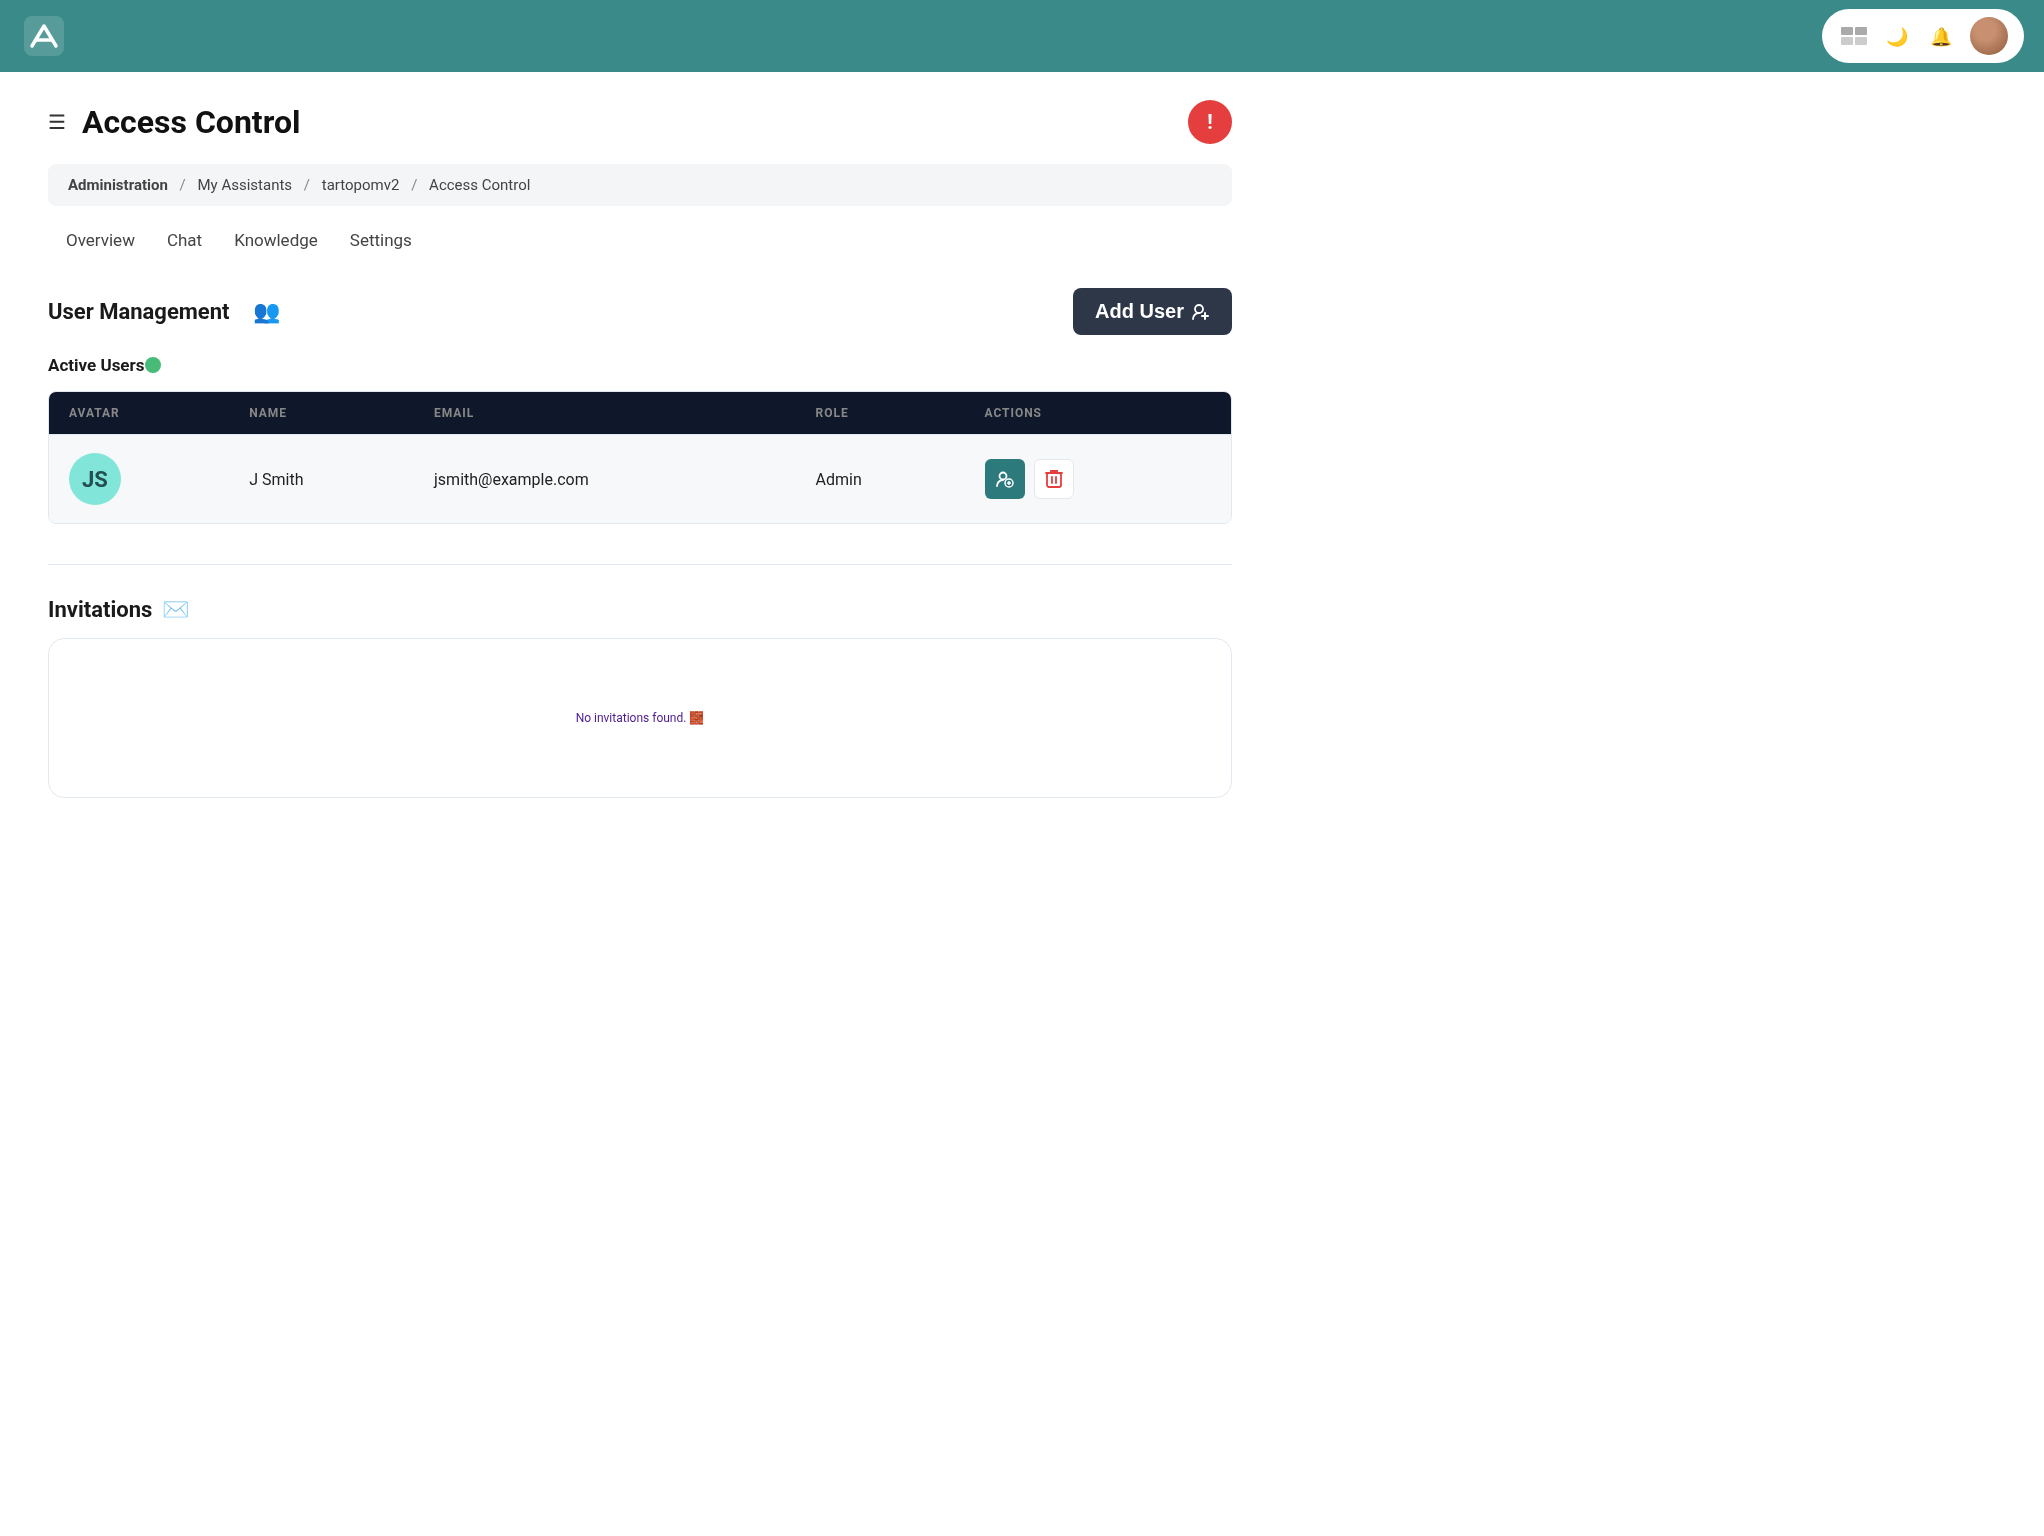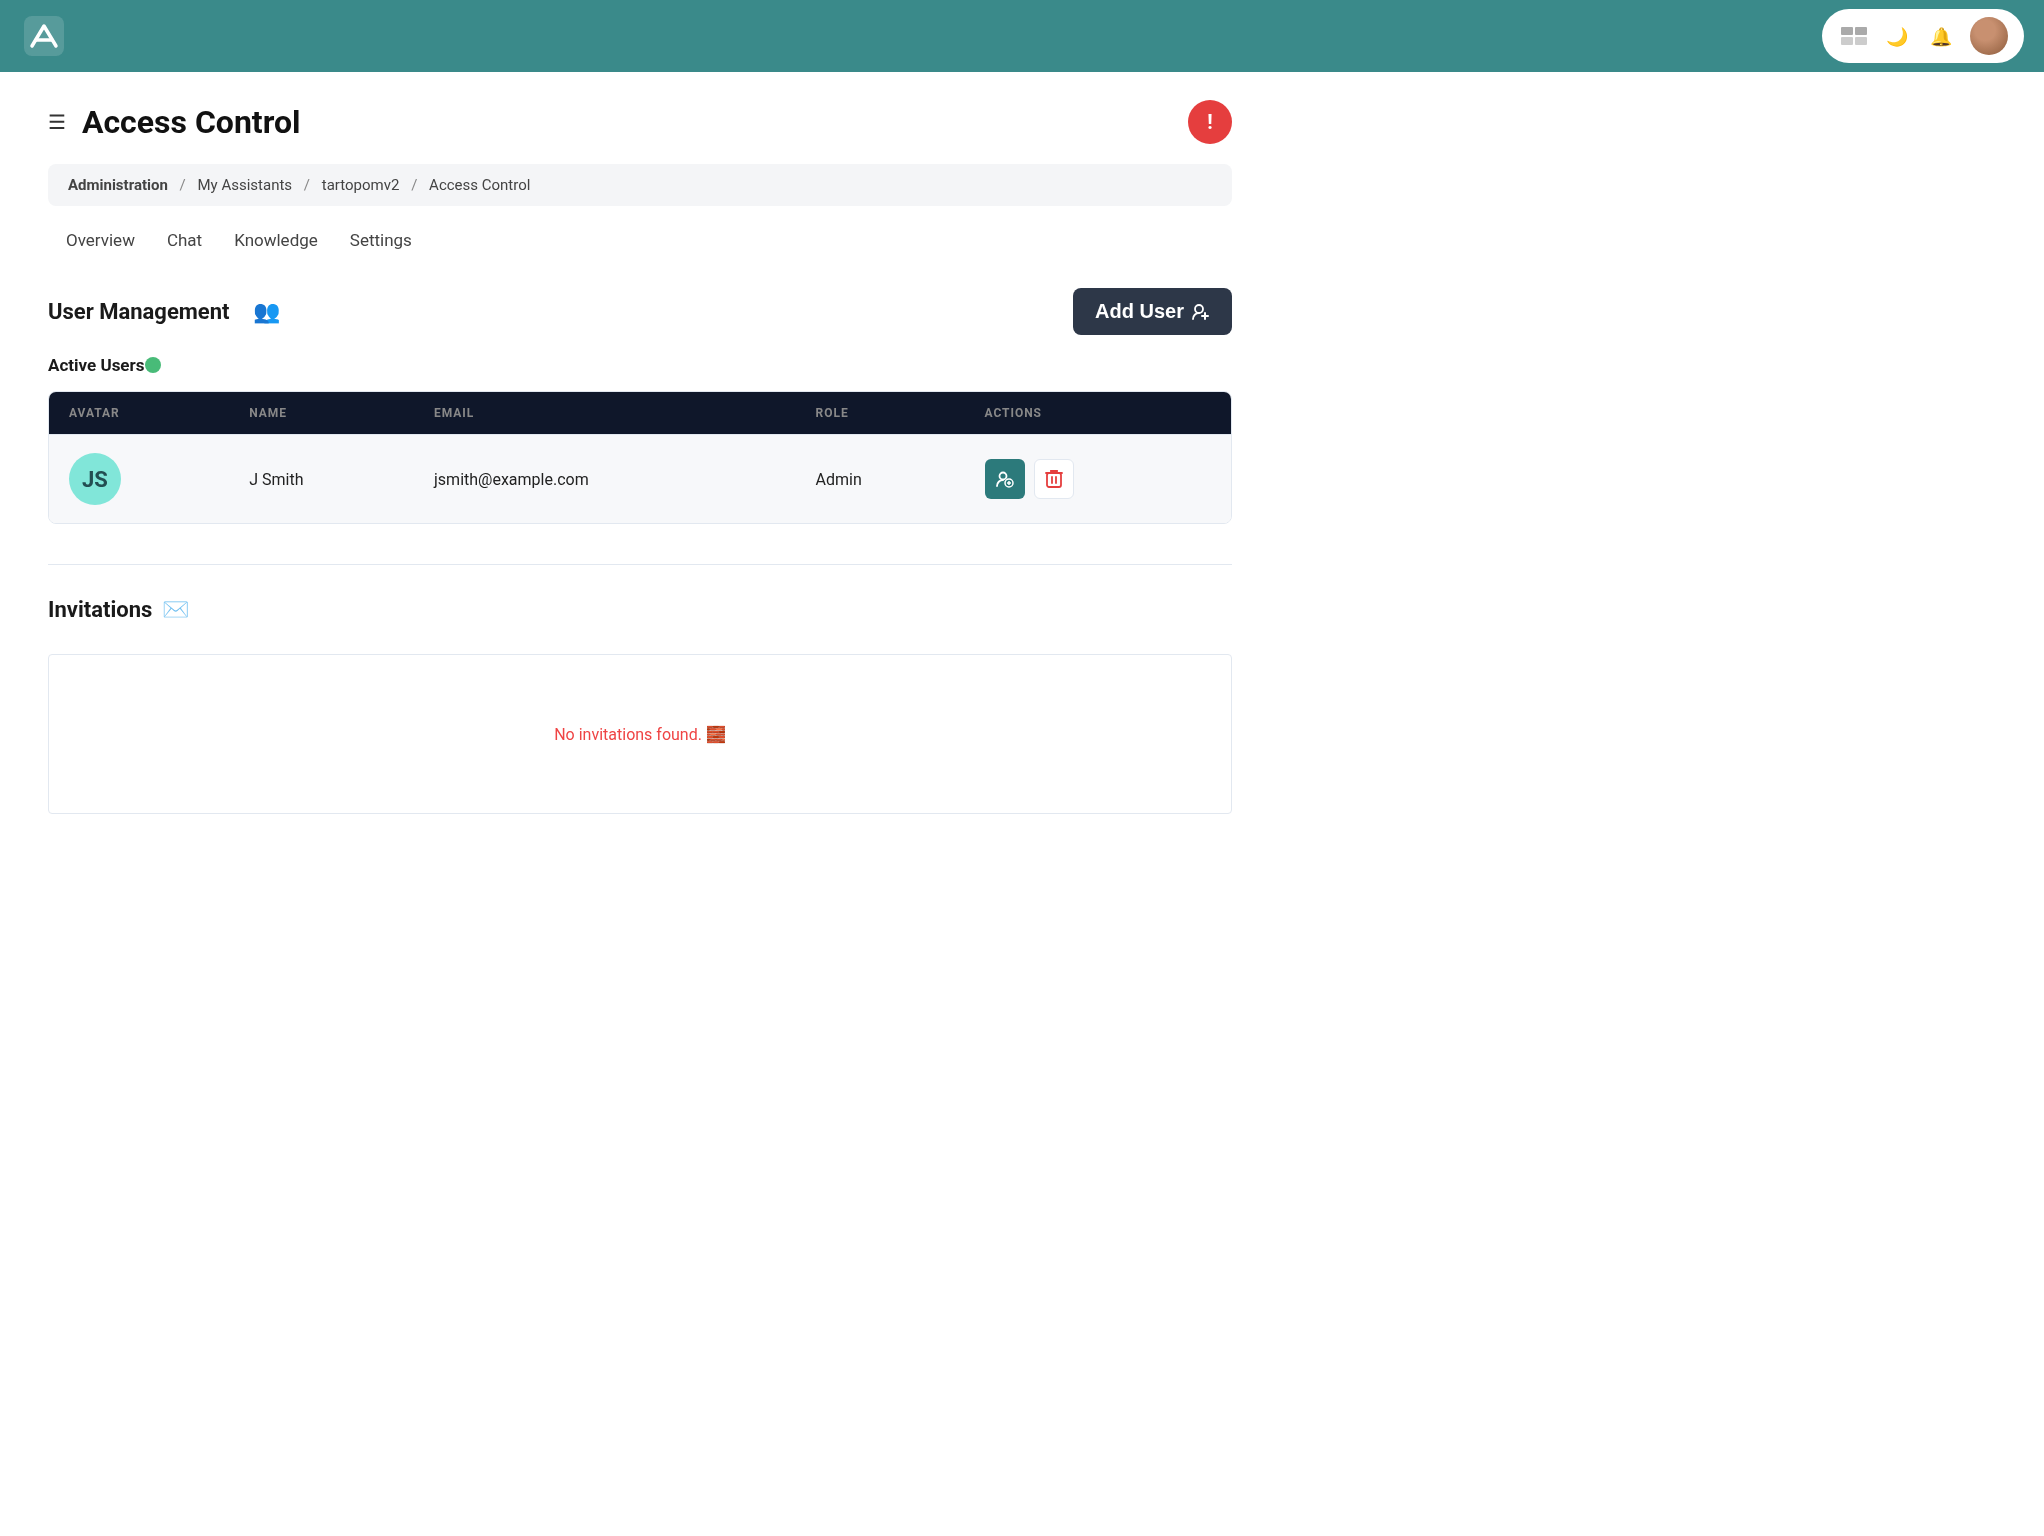--- a/index.html
+++ b/index.html
@@ -252,31 +252,31 @@
     
     .invitations-section {
       margin-top: 8px;
     }
     .invitations-title {
       font-size: 22px;
       font-weight: 700;
       display: flex;
       align-items: center;
       gap: 10px;
-      margin-bottom: 32px;
+      margin-bottom: 16px;
     }
     .invitations-box {
       border: 1px solid #e2e8f0;
-      border-radius: 4px;
+      border-radius: 16px;
       min-height: 160px;
       display: flex;
       align-items: center;
       justify-content: center;
-      font-size: 16px;
-      color: #ef4444;
+      font-size: 12px;
+      color: #4c1d95;
       background: #fff;
     }
   </style>
 </head>
 <body>
 
 <div class="topbar">
   <div class="topbar-logo">
     <svg width="40" height="40" viewBox="0 0 40 40" fill="none">
       <rect width="40" height="40" rx="8" fill="rgba(255,255,255,0.15)"></rect>

